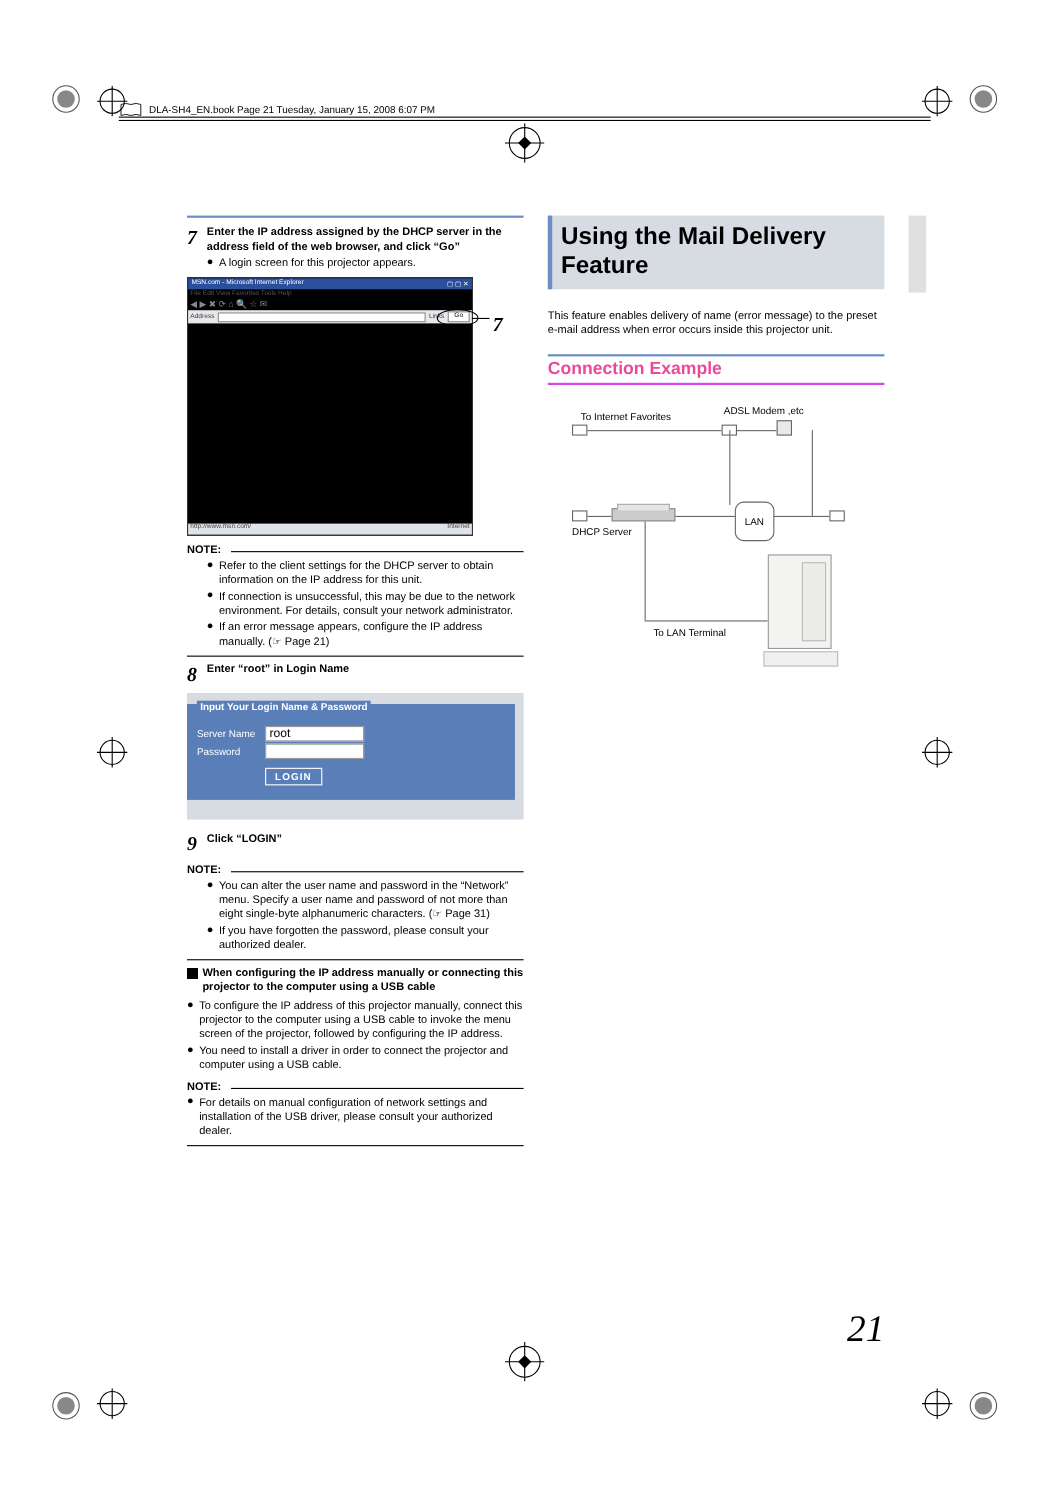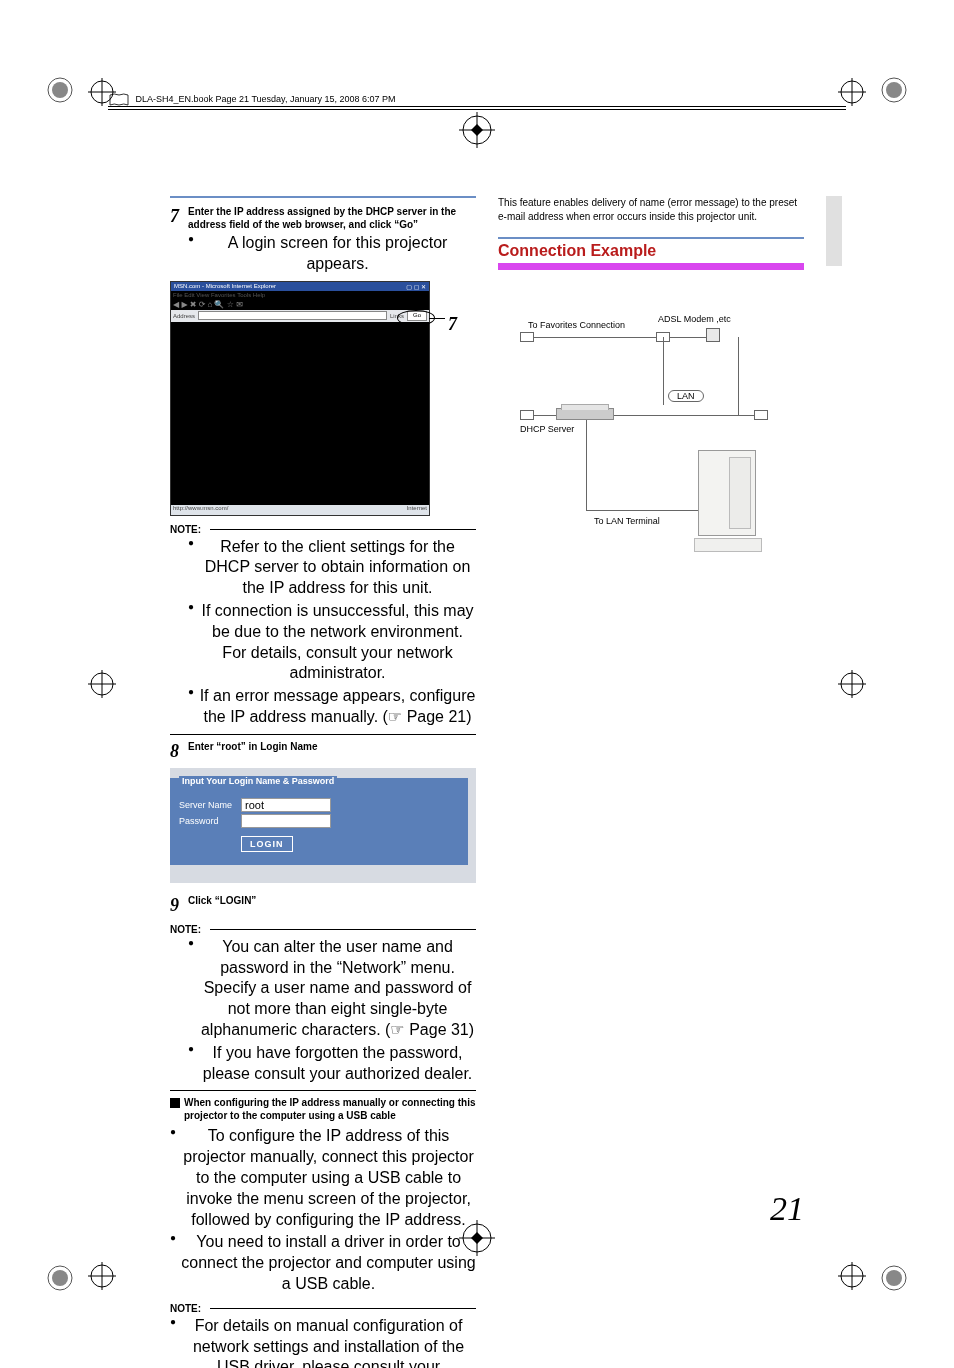--- a/index.html
+++ b/index.html
@@ -82,21 +82,21 @@
     font-size: 18px;
     display: inline-block;
     width: 18px;
     vertical-align: top;
   }
   .step { display: flex; margin: 4px 0 2px 0; }
   .step-text { flex: 1; }
   .step-title { font-weight: bold; font-size: 10px; line-height: 1.25; }
   .bullet-row { display: flex; margin: 2px 0 2px 18px; }
   .bullet-row .dot { margin-right: 5px; }
-  .bullet-row .txt { flex: 1; font-size: 16px; line-height: 1.3; text-align: center; }
+  .bullet-row .txt { flex: 1; font-size: 10px; line-height: 1.3; }
   .browser-shot {
     margin: 6px 0 6px 0;
     width: 260px;
     height: 235px;
     background: #000;
     position: relative;
     border: 1px solid #333;
   }
   .browser-titlebar { background:#2a4f9c; color:#fff; font-size:6px; padding:1px 3px; display:flex; justify-content:space-between; }
   .browser-toolbar { font-size:6px; padding:1px 2px; color:#555; }
@@ -173,36 +173,36 @@
   .plain-bullets .bullet-row { margin-left: 0; }
   .col-right .banner {
     background: #d7dbe2;
     border-left: 4px solid #6b8ec5;
     padding: 6px 8px 8px 8px;
     margin-bottom: 18px;
   }
   .banner h1 { font-size: 22px; font-weight: bold; line-height:1.2; }
   .right-desc { font-size: 10px; line-height: 1.35; margin-bottom: 14px; }
   .sect-head {
-    color: #b91c1c;
+    color: #ec4899;
     font-weight: bold;
     font-size: 16px;
     border-top: 2px solid #6b8ec5;
-    border-bottom: 7px solid #d946ef;
+    border-bottom: 2px solid #d946ef;
     padding: 3px 0;
-    margin-bottom: 50px;
+    margin-bottom: 24px;
   }
   .diagram {
     position: relative;
     height: 270px;
   }
   .d-label { font-size: 9px; position:absolute; }
   .line-h { position:absolute; border-top:1px solid #666; }
   .line-v { position:absolute; border-left:1px solid #666; }
-  .lan-box { position:absolute; border:1px solid #666; border-radius:8px; padding:0 8px; font-size:9px; background:#fff; }
+  .lan-box { position:absolute; border:1px solid #666; border-radius:8px; padding:12px 8px; font-size:9px; background:#fff;margin-top:12px; }
   .hub { position:absolute; width:58px; height:12px; background:#ccc; border:1px solid #888; }
   .hub::before { content:""; position:absolute; top:-5px; left:4px; right:4px; height:5px; background:#e5e5e5; border:1px solid #aaa; border-bottom:none; }
   .projector {
     position:absolute;
     width:58px;
     height:86px;
     border:1px solid #999;
     background:#f3f3f1;
   }
   .projector .panel { position:absolute; right:4px; top:6px; bottom:6px; width:22px; border:1px solid #bbb; background:#ececea; }
@@ -426,25 +426,28 @@
     <div class="plain-bullets">
       <div class="bullet-row">
           <span class="dot">●</span>
           <span class="txt">For details on manual configuration of network settings and installation of the USB driver, please consult your authorized dealer.</span>
         </div>
     </div>
     <div class="hr"></div>
   </div>
 
   <div class="col col-right">
+    <div class="banner">
+      <h1>Using the Mail Delivery Feature</h1>
+    </div>
     <div class="right-desc">This feature enables delivery of name (error message) to the preset e-mail address when error occurs inside this projector unit.</div>
     <div class="sect-head">Connection Example</div>
 
     <div class="diagram">
-      <span class="d-label" style="top:0; left:30px;">To Favorites Connection</span>
+      <span class="d-label" style="top:0; left:30px;">To Internet Favorites</span>
       <span class="d-label" style="top:-6px; left:160px;">ADSL Modem ,etc</span>
 
       <div class="small-dev" style="top:12px; left:22px;"></div>
       <div class="line-h" style="top:17px; left:36px; width:122px;"></div>
       <div class="small-dev" style="top:12px; left:158px;"></div>
       <div class="line-h" style="top:17px; left:172px; width:36px;"></div>
       <div class="modem" style="top:8px; left:208px;"></div>
 
       <div class="line-v" style="top:17px; left:165px; height:68px;"></div>
       <div class="line-v" style="top:17px; left:240px; height:78px;"></div>

